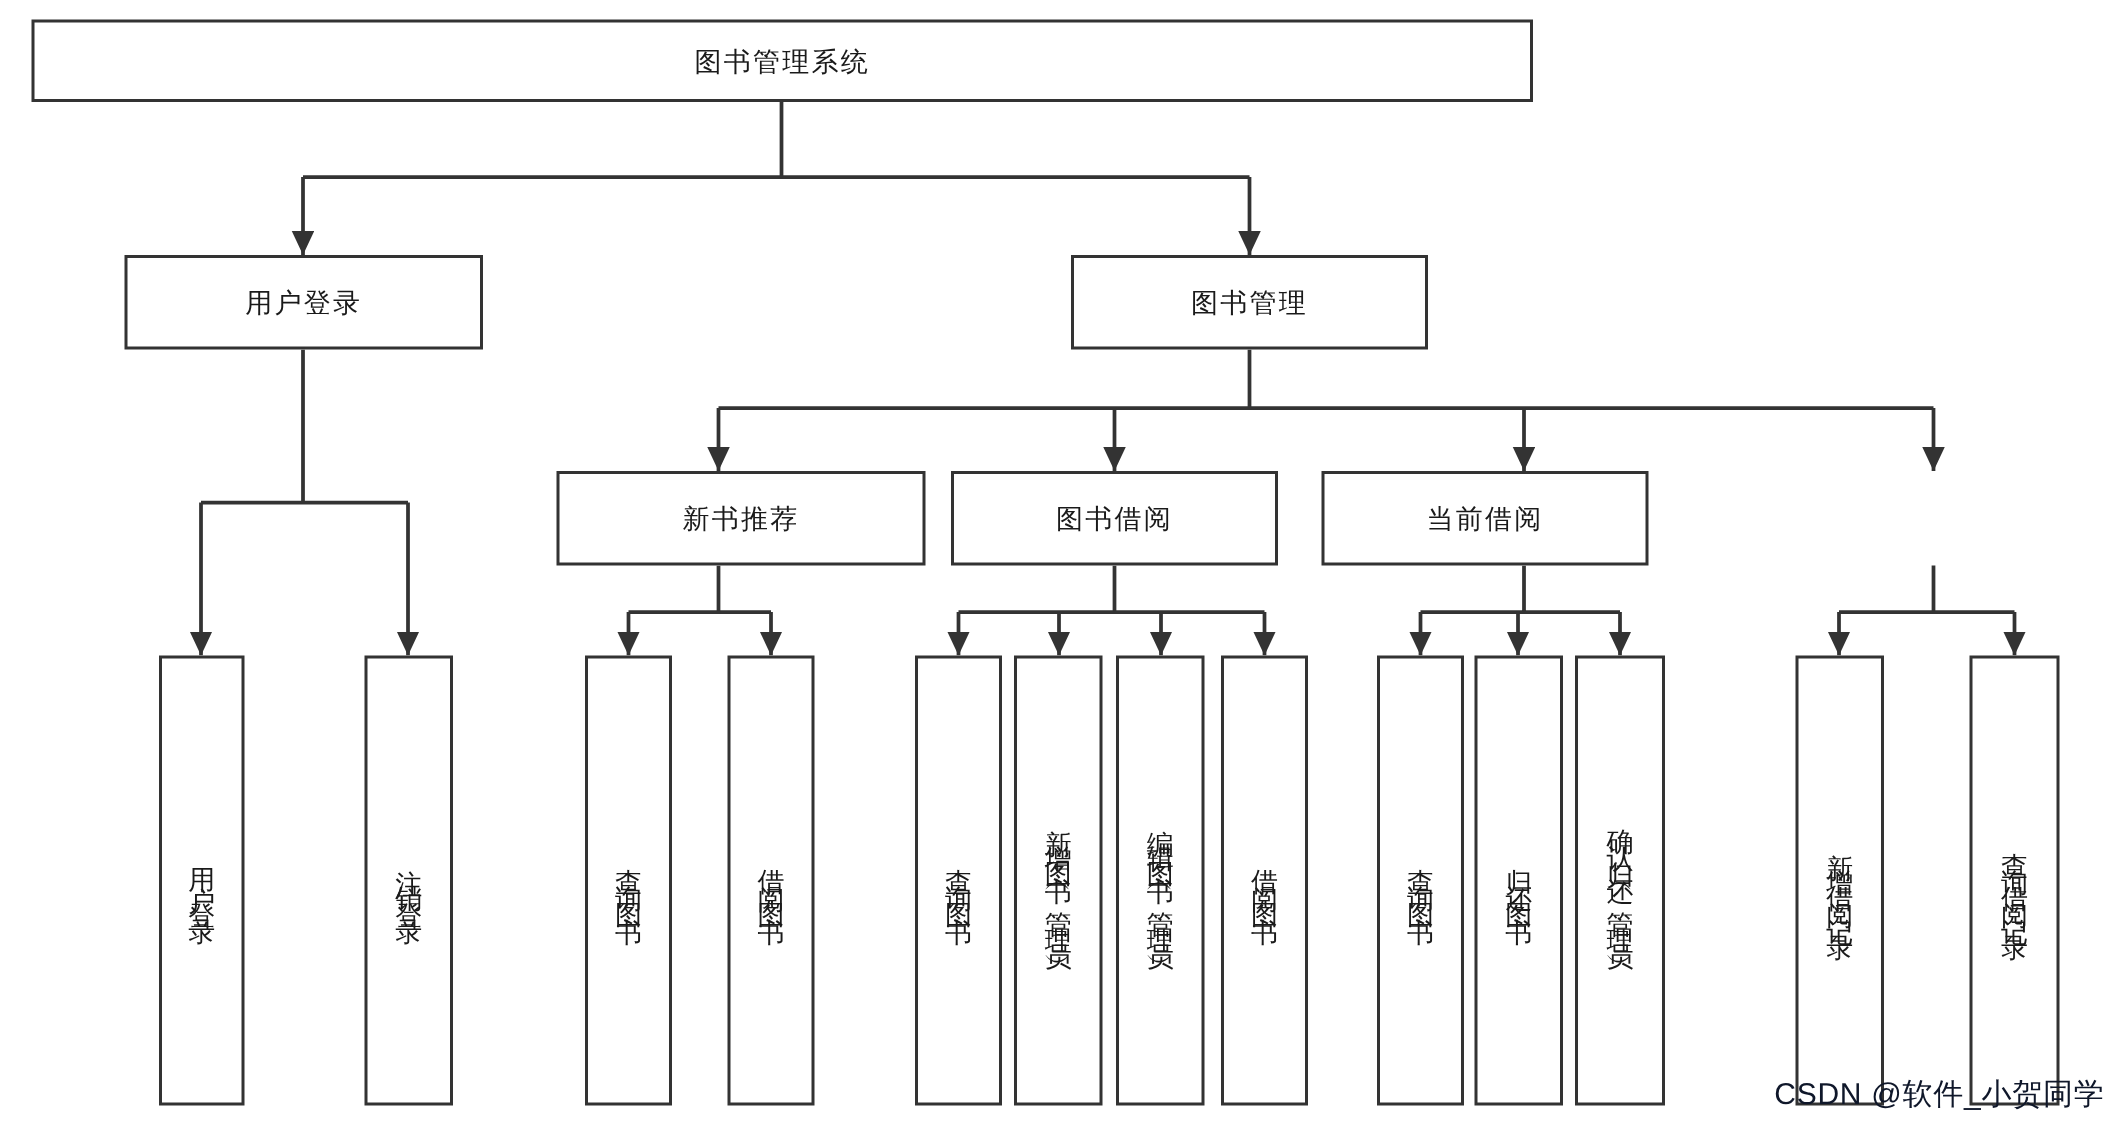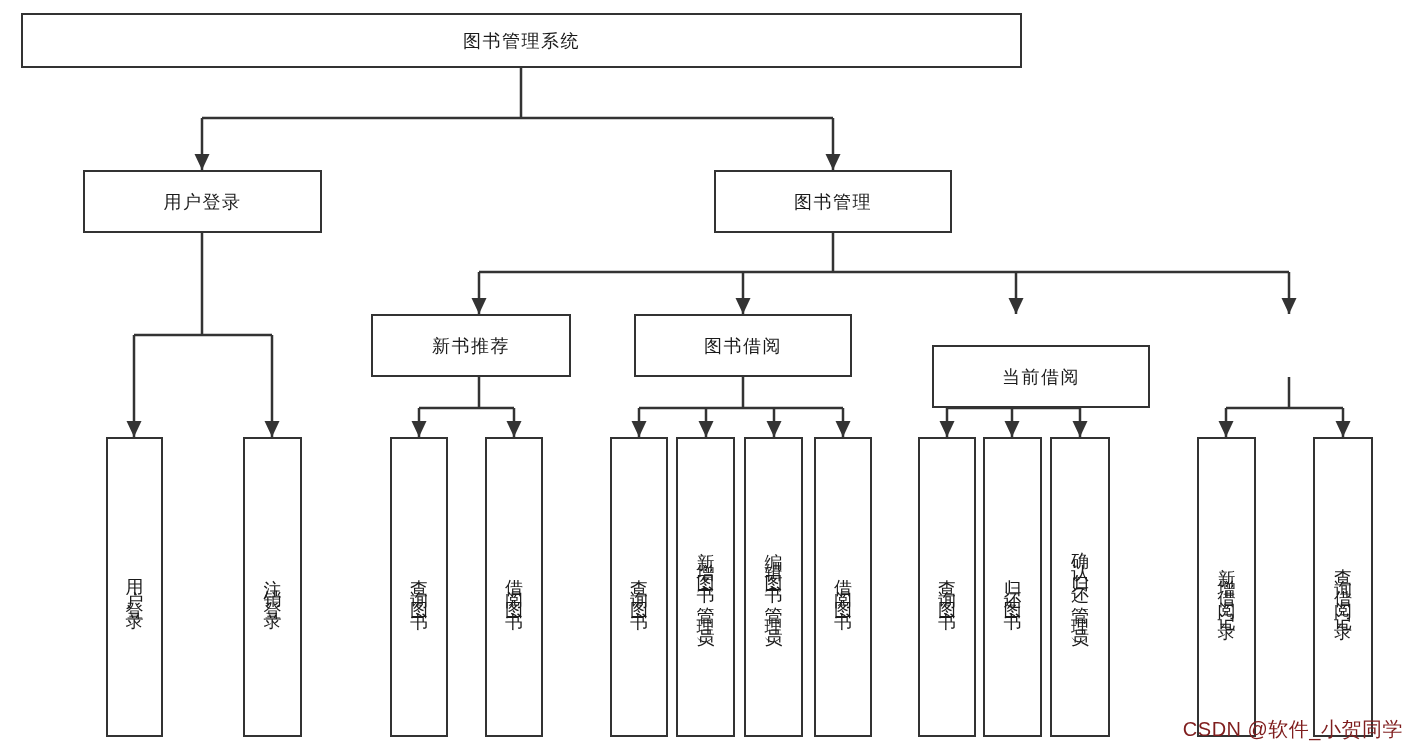--- a/index.html
+++ b/index.html
@@ -30,21 +30,21 @@
     writing-mode: vertical-rl;
     text-orientation: mixed;
     letter-spacing: 11px;
     line-height: 1;
   }
   #watermark {
     position: absolute;
     right: 2px;
     bottom: 4px;
     font-size: 20px;
-    color: #7f1d1d;
+    color: #0f172a;
     letter-spacing: 0.5px;
     white-space: nowrap;
     z-index: 5;
   }
 </style>
 </head>
 <body>
 
 <div id="stage">
 
@@ -89,23 +89,23 @@
       <line x1="1226" y1="408" x2="1226" y2="437" marker-end="url(#arrow)"></line>
       <line x1="1343" y1="408" x2="1343" y2="437" marker-end="url(#arrow)"></line>
     </g>
   </svg>
 
   <div class="node" style="left:21px; top:13px; width:1001px; height:55px;">图书管理系统</div>
 
   <div class="node" style="left:83px; top:170px; width:239px; height:63px;">用户登录</div>
   <div class="node" style="left:714px; top:170px; width:238px; height:63px;">图书管理</div>
 
-  <div class="node" style="left:371px; top:314px; width:200px; height:63px;">新书推荐</div>
+  <div class="node" style="left:371px; top:314px; width:246px; height:63px;">新书推荐</div>
   <div class="node" style="left:634px; top:314px; width:218px; height:63px;">图书借阅</div>
-  <div class="node" style="left:932px; top:314px; width:218px; height:63px;margin-top:31px;">当前借阅</div>
+  <div class="node" style="left:881px; top:314px; width:218px; height:63px;">当前借阅</div>
 
   <div class="node vnode" style="left:106px; top:437px; width:57px; height:300px;">用户登录</div>
   <div class="node vnode" style="left:243px; top:437px; width:59px; height:300px;">注销登录</div>
 
   <div class="node vnode" style="left:390px; top:437px; width:58px; height:300px;">查询图书</div>
   <div class="node vnode" style="left:485px; top:437px; width:58px; height:300px;">借阅图书</div>
 
   <div class="node vnode" style="left:610px; top:437px; width:58px; height:300px;">查询图书</div>
   <div class="node vnode" style="left:676px; top:437px; width:59px; height:300px;">新增图书（管理员）</div>
   <div class="node vnode" style="left:744px; top:437px; width:59px; height:300px;">编辑图书（管理员）</div>

